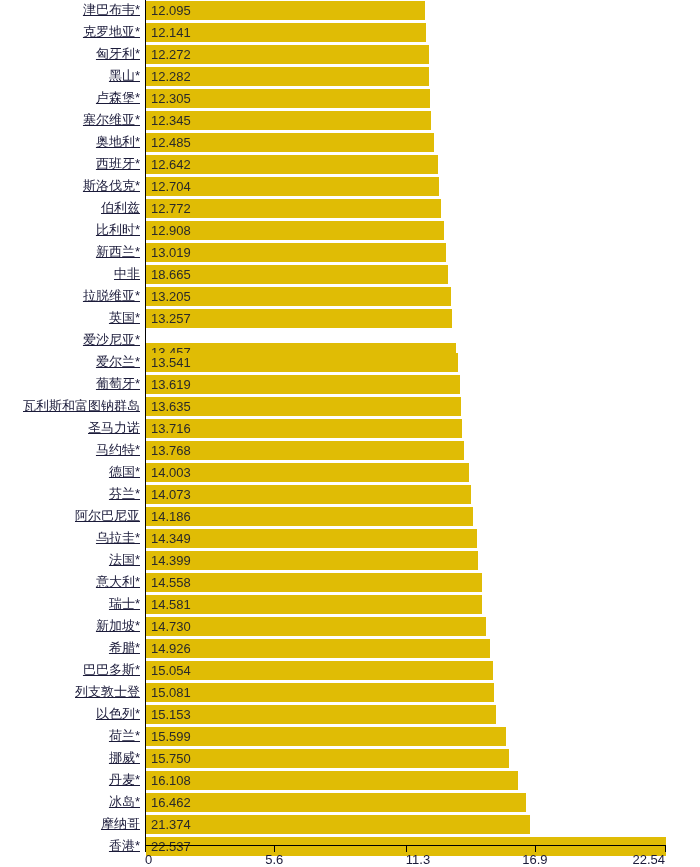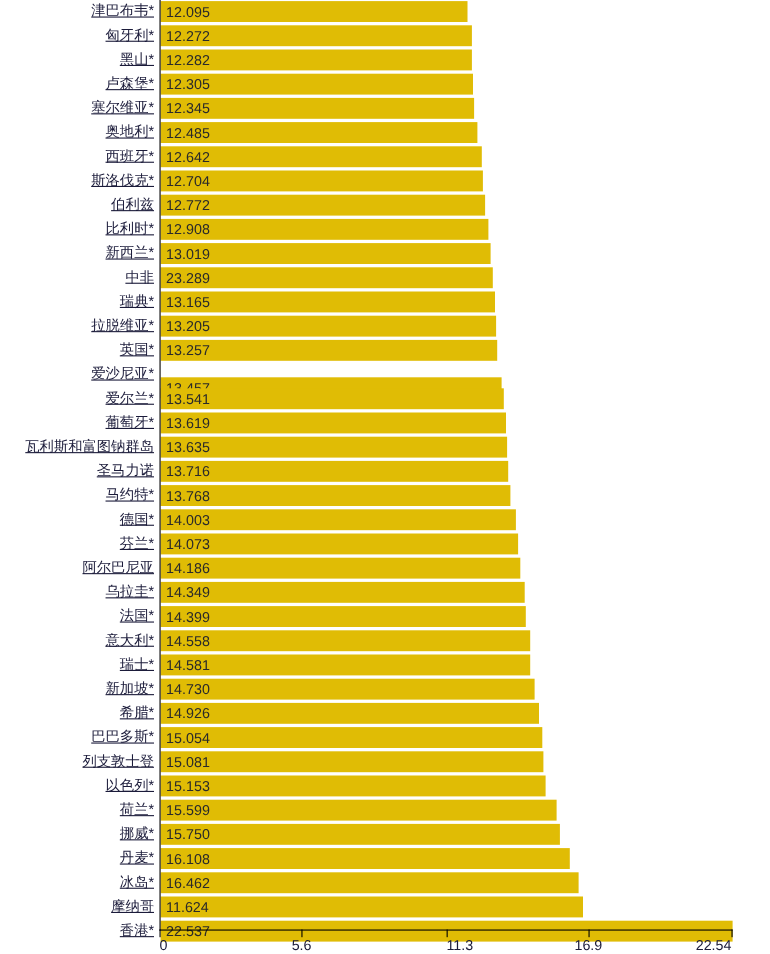--- a/index.html
+++ b/index.html
@@ -110,20 +110,27 @@
 <div id="chart-root">
   <div class="rows-area">
       <div class="bar-row">
         <a class="cat-label">津巴布韦*</a>
         <div class="bar-track" style="width: 520px;">
           <div class="bar" style="width: 279.033px; background: rgb(224, 188, 5);"></div>
           <span class="bar-value">12.095</span>
         </div>
       </div>
       <div class="bar-row">
+        <a class="cat-label">克罗地亚*</a>
+        <div class="bar-track" style="width: 520px;">
+          <div class="bar" style="width: 280.094px; background: rgb(224, 188, 5);"></div>
+          <span class="bar-value">12.141</span>
+        </div>
+      </div>
+      <div class="bar-row">
         <a class="cat-label">匈牙利*</a>
         <div class="bar-track" style="width: 520px;">
           <div class="bar" style="width: 283.116px; background: rgb(224, 188, 5);"></div>
           <span class="bar-value">12.272</span>
         </div>
       </div>
       <div class="bar-row">
         <a class="cat-label">黑山*</a>
         <div class="bar-track" style="width: 520px;">
           <div class="bar" style="width: 283.347px; background: rgb(224, 188, 5);"></div>
@@ -183,28 +190,21 @@
         <a class="cat-label">新西兰*</a>
         <div class="bar-track" style="width: 520px;">
           <div class="bar" style="width: 300.35px; background: rgb(224, 188, 5);"></div>
           <span class="bar-value">13.019</span>
         </div>
       </div>
       <div class="bar-row">
         <a class="cat-label">中非</a>
         <div class="bar-track" style="width: 520px;">
           <div class="bar" style="width: 302.172px; background: rgb(224, 188, 5);"></div>
-          <span class="bar-value">23.289</span>
-        </div>
-      </div>
-      <div class="bar-row">
-        <a class="cat-label">瑞典*</a>
-        <div class="bar-track" style="width: 520px;">
-          <div class="bar" style="width: 303.718px; background: rgb(224, 188, 5);"></div>
-          <span class="bar-value">13.165</span>
+          <span class="bar-value">18.665</span>
         </div>
       </div>
       <div class="bar-row">
         <a class="cat-label">拉脱维亚*</a>
         <div class="bar-track" style="width: 520px;">
           <div class="bar" style="width: 304.641px; background: rgb(224, 188, 5);"></div>
           <span class="bar-value">13.205</span>
         </div>
       </div>
       <div class="bar-row">
@@ -365,21 +365,21 @@
         <a class="cat-label">冰岛*</a>
         <div class="bar-track" style="width: 520px;">
           <div class="bar" style="width: 379.78px; background: rgb(224, 188, 5);"></div>
           <span class="bar-value">16.462</span>
         </div>
       </div>
       <div class="bar-row">
         <a class="cat-label">摩纳哥</a>
         <div class="bar-track" style="width: 520px;">
           <div class="bar" style="width: 384.417px; background: rgb(224, 188, 5);"></div>
-          <span class="bar-value">11.624</span>
+          <span class="bar-value">21.374</span>
         </div>
       </div>
       <div class="bar-row">
         <a class="cat-label">香港*</a>
         <div class="bar-track" style="width: 520px;">
           <div class="bar" style="width: 519.931px; background: rgb(224, 188, 5);"></div>
           <span class="bar-value">22.537</span>
         </div>
       </div>
     </div>

